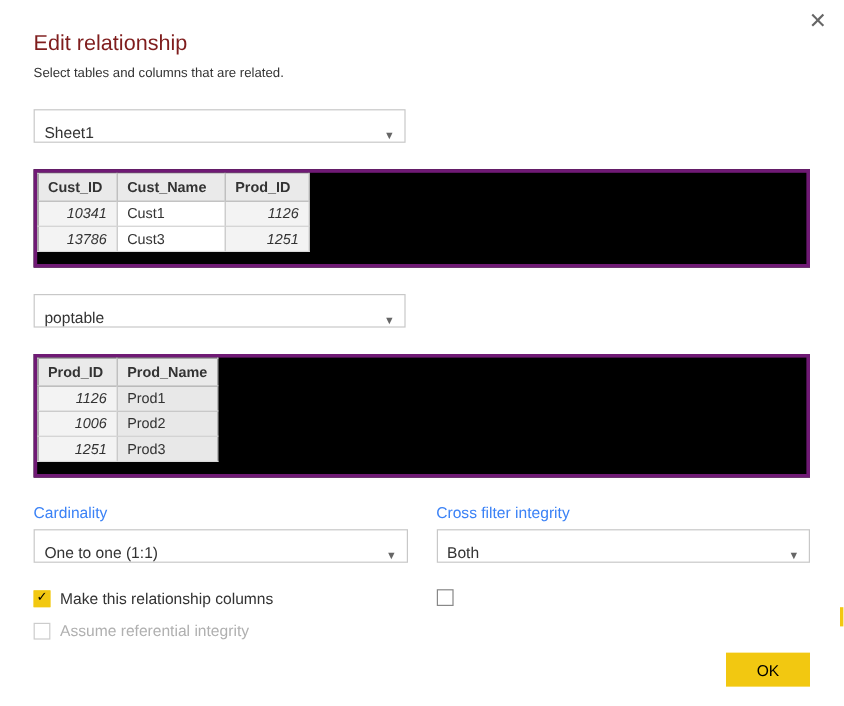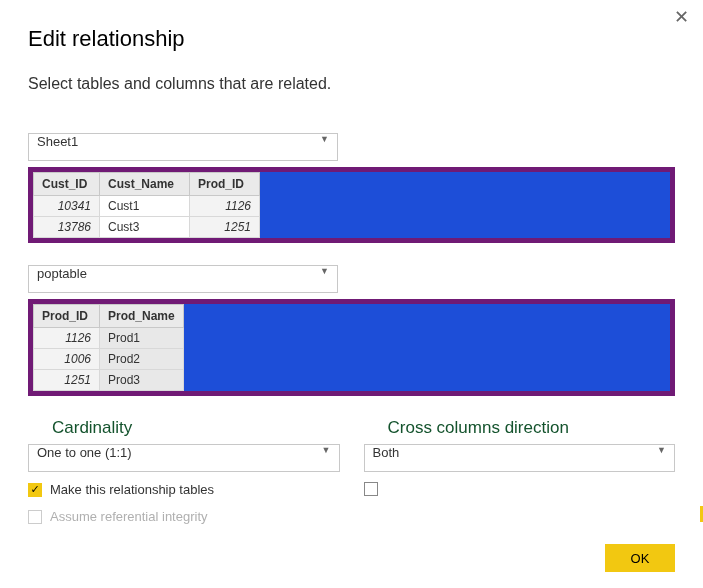--- a/index.html
+++ b/index.html
@@ -14,54 +14,55 @@
     padding: 20px 28px;
   }
   .close-x {
     position: absolute;
     top: 6px; right: 14px;
     font-size: 18px;
     color: #666;
     cursor: pointer;
   }
   .title {
-    font-size: 22px;
+    font-size: 18px;
     font-weight: 300;
-    color: #000000;
+    color: #7f1d1d;
     margin-top: 6px;
-    margin-bottom: 23px;
+    margin-bottom: 8px;
   }
   .subtitle {
-    font-size: 16px;
-    color: #333;
-    margin-bottom: 40px;
+    font-size: 11px;
+    color: #333;
+    margin-bottom: 24px;
   }
   .combo {
     width: 310px;
     height: 28px;
     border: 1px solid #c8c8c8;
     background: #fff;
     display: flex;
-    align-items: flex-start;
+    align-items: flex-end;
     justify-content: space-between;
     padding: 0 8px;
     font-size: 13px;
     color: #333;
     cursor: pointer;
-    margin-bottom: 6px;
+    margin-bottom: 22px;
   }
   .combo .caret {
     font-size: 9px;
     color: #666;
   }
   .table-frame {
-    border: 5px solid #701a75;
+    border: 3px solid #701a75;
     width: 100%;
     margin-bottom: 22px;
-    background: #1d4ed8;
+    padding-bottom: 10px;
+    background: #000000;
   }
   table {
     border-collapse: collapse;
     font-size: 12px;
   }
   th {
     background: #eaeaea;
     border: 1px solid #c8c8c8;
     text-align: left;
     font-weight: 600;
@@ -71,24 +72,23 @@
   td {
     border: 1px solid #d8d8d8;
     padding: 3px 8px;
     background: #fff;
   }
   td.num { text-align: right; font-style: italic; background: #f3f3f3; }
   td.hl  { background: #e8e8e8; }
   .row { display: flex; gap: 24px; }
   .col { flex: 1; }
   .field-label {
-    font-size: 17px;
-    color: #14532d;
+    font-size: 13px;
+    color: #3b82f6;
     margin-bottom: 6px;
-    margin-left: 24px;
   }
   .combo.wide { width: 100%; }
   .check-row {
     display: flex;
     align-items: center;
     gap: 8px;
     margin-top: 10px;
     font-size: 13px;
   }
   .chk {
@@ -206,29 +206,29 @@
 
 <div class="row">
   <div class="col">
     <div class="field-label">Cardinality</div>
     <div class="combo wide">
       <span>One to one (1:1)</span>
       <span class="caret">▼</span>
     </div>
     <div class="check-row">
       <span class="chk checked">✓</span>
-      <span>Make this relationship tables</span>
+      <span>Make this relationship columns</span>
     </div>
     <div class="check-row disabled">
       <span class="chk"></span>
       <span>Assume referential integrity</span>
     </div>
   </div>
   <div class="col">
-    <div class="field-label">Cross columns direction</div>
+    <div class="field-label">Cross filter integrity</div>
     <div class="combo wide">
       <span>Both</span>
       <span class="caret">▼</span>
     </div>
     <div class="check-row">
       <span class="chk"></span>
     </div>
   </div>
 </div>
 

